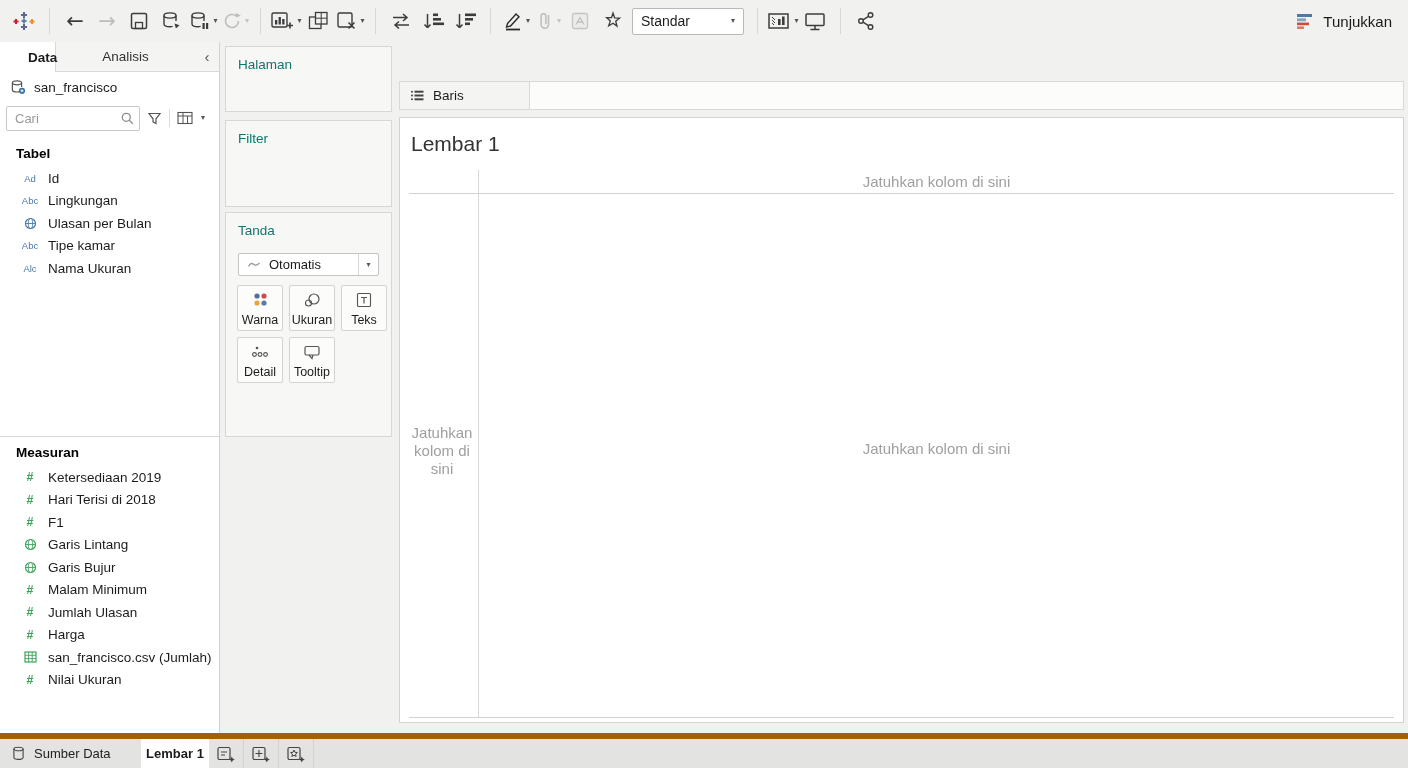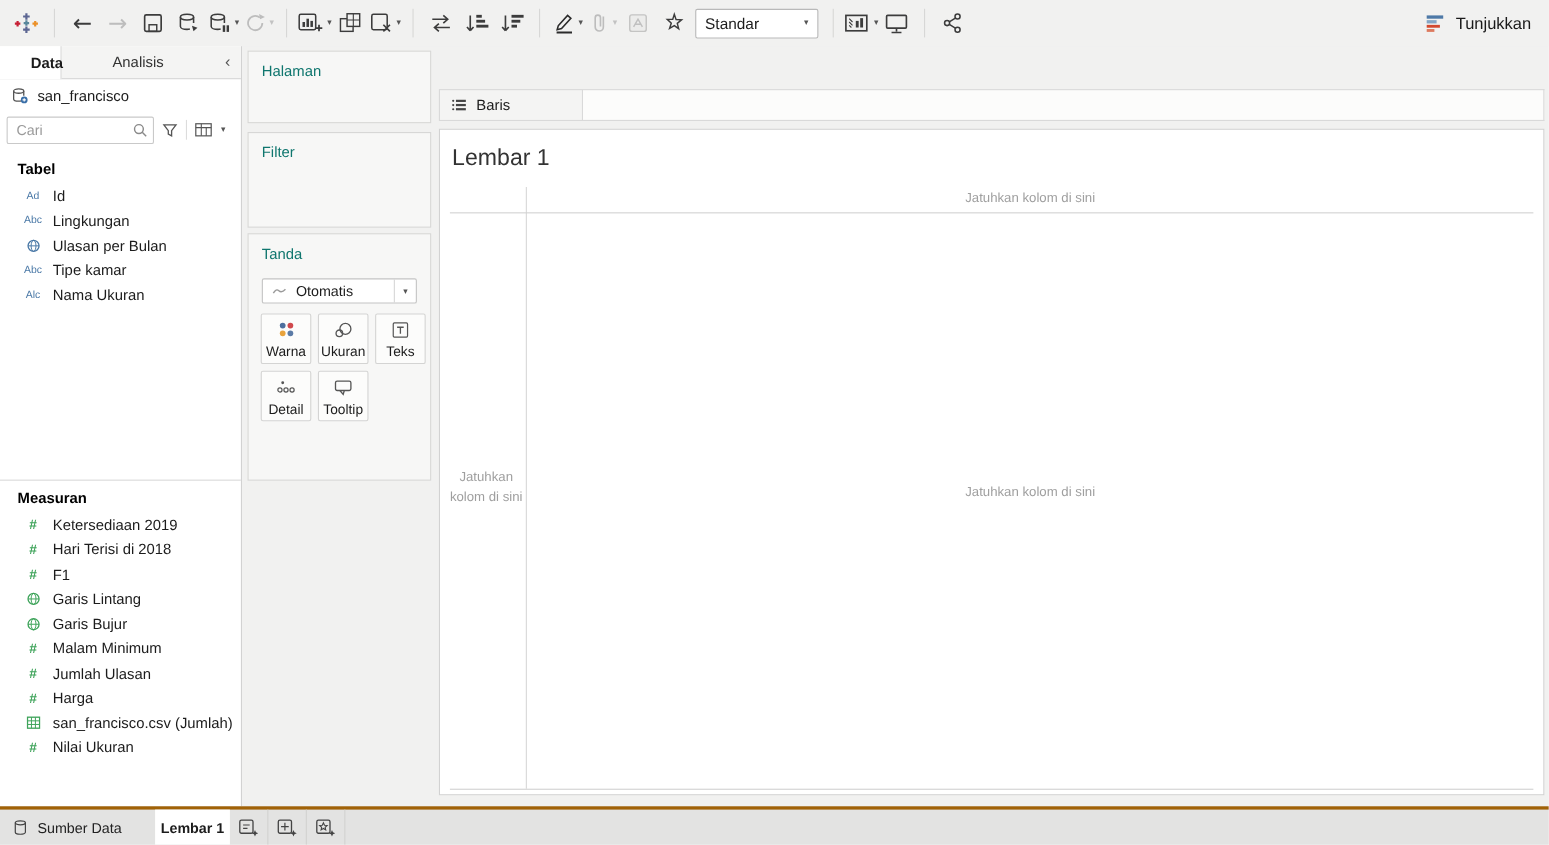--- a/index.html
+++ b/index.html
@@ -61,27 +61,27 @@
   .shelf-row.cols { top:44px; } .shelf-row.rows { top:81px; }
   .shelf-label { width:131px; background:#f4f4f3; border:1px solid #d9d9d9; display:flex; align-items:center; gap:8px; padding-left:10px; font-size:13.5px; }
   .shelf-area { flex:1; background:#fcfcfb; border:1px solid #d9d9d9; border-left:none; }
 
   
   .sheet { position:absolute; left:399px; top:117px; width:1005px; height:606px; background:#fff; border:1px solid #d2d2d2; }
   .sheet-title { position:absolute; left:11px; top:14px; font-size:21px; color:#333; }
   .vline { position:absolute; left:78px; top:52px; width:1px; height:547px; background:#d8d8d8; }
   .hline { position:absolute; left:9px; width:985px; height:1px; background:#d2d2d2; }
   .hline.top { top:75px; } .hline.bottom { top:599px; }
-  .drop { color:#9f9f9f; font-size:12px; text-align:center; position:absolute; }
+  .drop { color:#9f9f9f; font-size:15px; text-align:center; position:absolute; }
   .drop.top { left:79px; width:915px; top:55px; }
   .drop.left { left:7px; width:70px; top:306px; line-height:18px; }
   .drop.center { left:79px; width:915px; top:322px; }
 
   
-  .bottombar { position:absolute; left:0; right:0; top:733px; height:35px; background:#e3e3e2; border-top:3px solid #a16207; display:flex; align-items:stretch; }
+  .bottombar { position:absolute; left:0; right:0; top:733px; height:35px; background:#e3e3e2; border-top:6px solid #a16207; display:flex; align-items:stretch; }
   .tab-ds { width:141px; display:flex; align-items:center; gap:9px; padding-left:12px; font-size:13px; color:#222; }
   .sheet-tab { width:68px; background:#fff; display:flex; align-items:center; justify-content:center; font-size:13px; font-weight:bold; }
   .newbtn { width:35px; display:flex; align-items:center; justify-content:center; border-right:1px solid #d2d2d1; }
   .newbtn:first-of-type { border-left:1px solid #d2d2d1; }
 </style>
 </head>
 <body>
 
 <div class="app">
 

